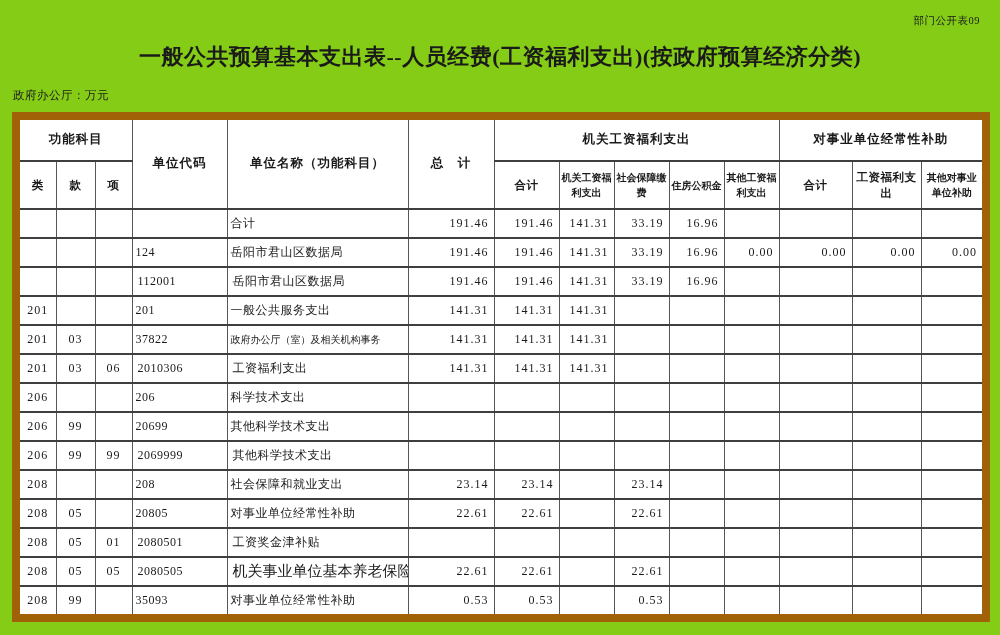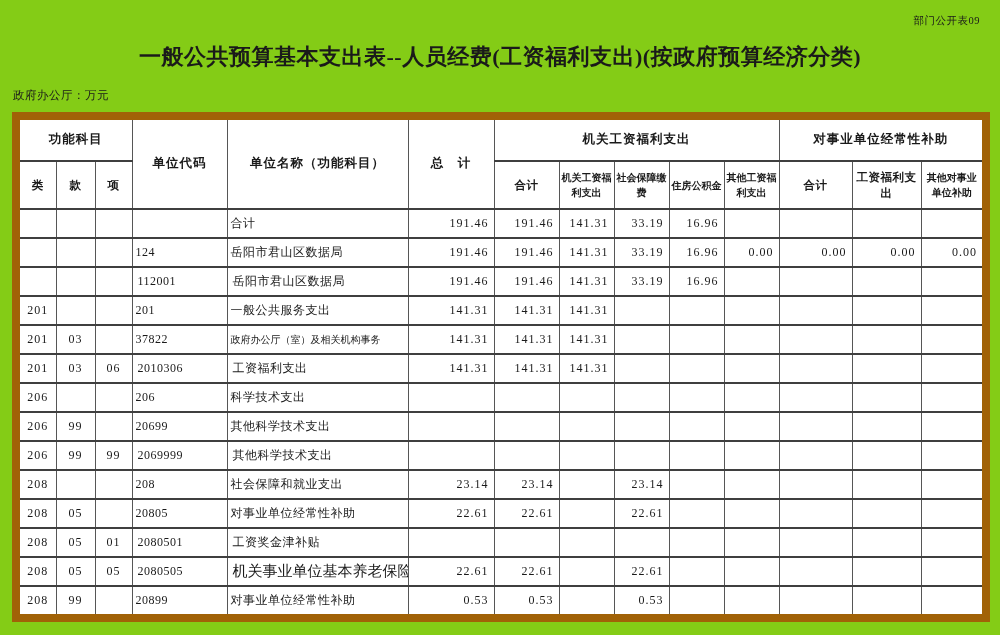--- a/index.html
+++ b/index.html
@@ -309,21 +309,21 @@
           <td class="c-num"></td>
           <td class="c-num"></td>
           <td class="c-num"></td>
           <td class="c-num"></td>
           <td class="c-num"></td>
         </tr>
         <tr>
           <td class="c-code">208</td>
           <td class="c-code">99</td>
           <td class="c-code"></td>
-          <td class="c-left">20899</td>
+          <td class="c-left">35093</td>
           <td class="c-left">对事业单位经常性补助</td>
           <td class="c-num">0.53</td>
           <td class="c-num">0.53</td>
           <td class="c-num"></td>
           <td class="c-num">0.53</td>
           <td class="c-num"></td>
           <td class="c-num"></td>
           <td class="c-num"></td>
           <td class="c-num"></td>
           <td class="c-num"></td>

